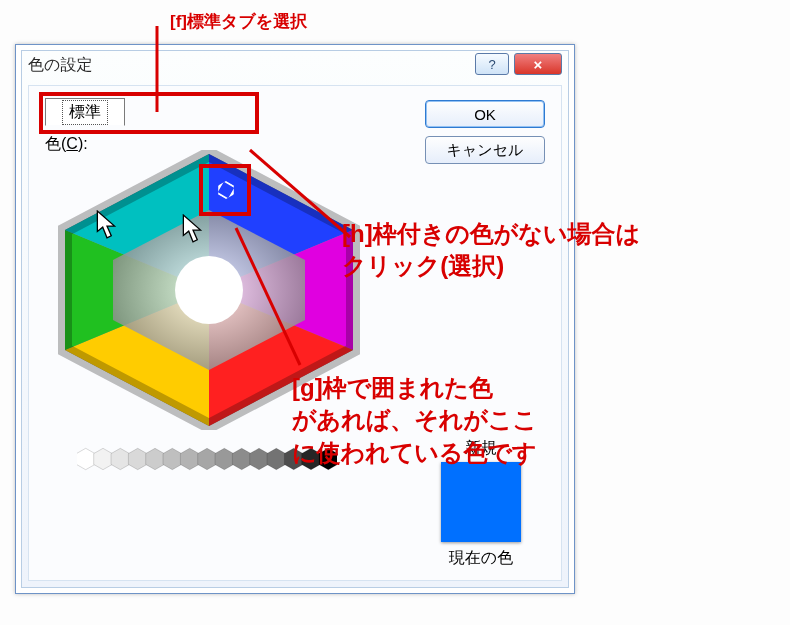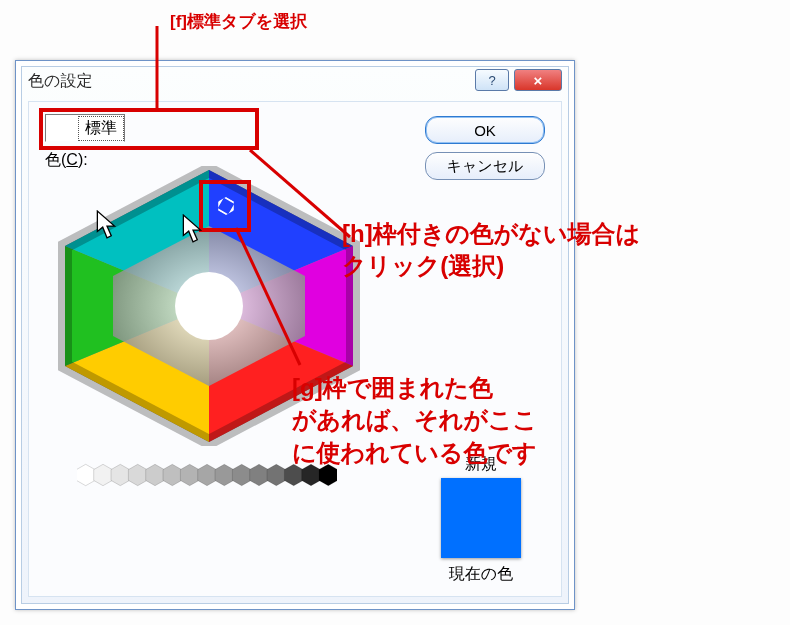--- a/index.html
+++ b/index.html
@@ -19,21 +19,21 @@
     top: 10px;
     font-size: 17px;
     font-weight: bold;
     color: #d80000;
   }
 
   
   .dialog-outer {
     position: absolute;
     left: 15px;
-    top: 60px;
+    top: 44px;
     width: 558px;
     height: 548px;
     border: 1px solid #6e93c7;
     background: #fff;
     box-shadow: 0 0 4px rgba(0,0,0,.25);
   }
   .dialog-frame {
     margin: 5px;
     border: 1px solid #b8cde4;
     background: linear-gradient(#fcfefe, #eef3fb);
@@ -88,21 +88,21 @@
   
   .tab {
     position: absolute;
     top: 12px;
     height: 28px;
     border: 1px solid #7a7a7a;
     background: linear-gradient(#fdfdfd, #eaeaea);
     font-size: 16px;
     display: flex;
     align-items: center;
-    justify-content: flex-end;
+    justify-content: center;
     box-sizing: border-box;
   }
   .tab-std  { left: 16px;  width: 80px;  border-bottom-color: #fbfcfe; background:#fff; }
   .tab-user { left: 97px;  width: 112px; }
   .tab-std .dotted {
     border: 1px dotted #555;
     padding: 1px 6px;
   }
 
   
@@ -125,21 +125,21 @@
   }
   .label-color u { text-decoration: underline; }
 
   
   .btn {
     position: absolute;
     right: 16px;
     width: 120px;
     height: 28px;
     border: 1px solid #7690b5;
-    border-radius: 12px;
+    border-radius: 4px;
     background: linear-gradient(#fefefe, #e6eefb);
     font-size: 15px;
     display: flex; align-items: center; justify-content: center;
     box-sizing: border-box;
   }
   .btn-ok { top: 14px; border-color:#2e7ad1; box-shadow: 0 0 0 1px #93c1f3 inset; }
   .btn-cancel { top: 50px; margin-left: 24px; }
 
   
   .hex-area {

